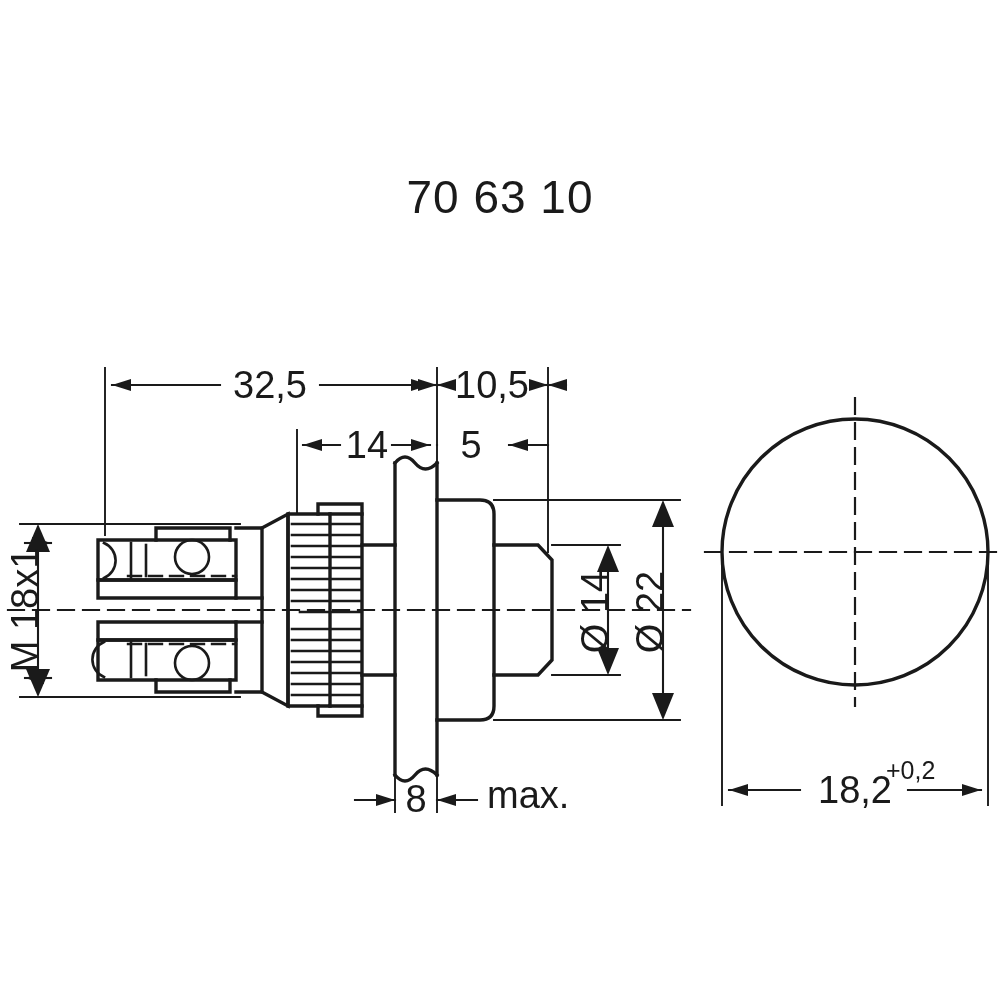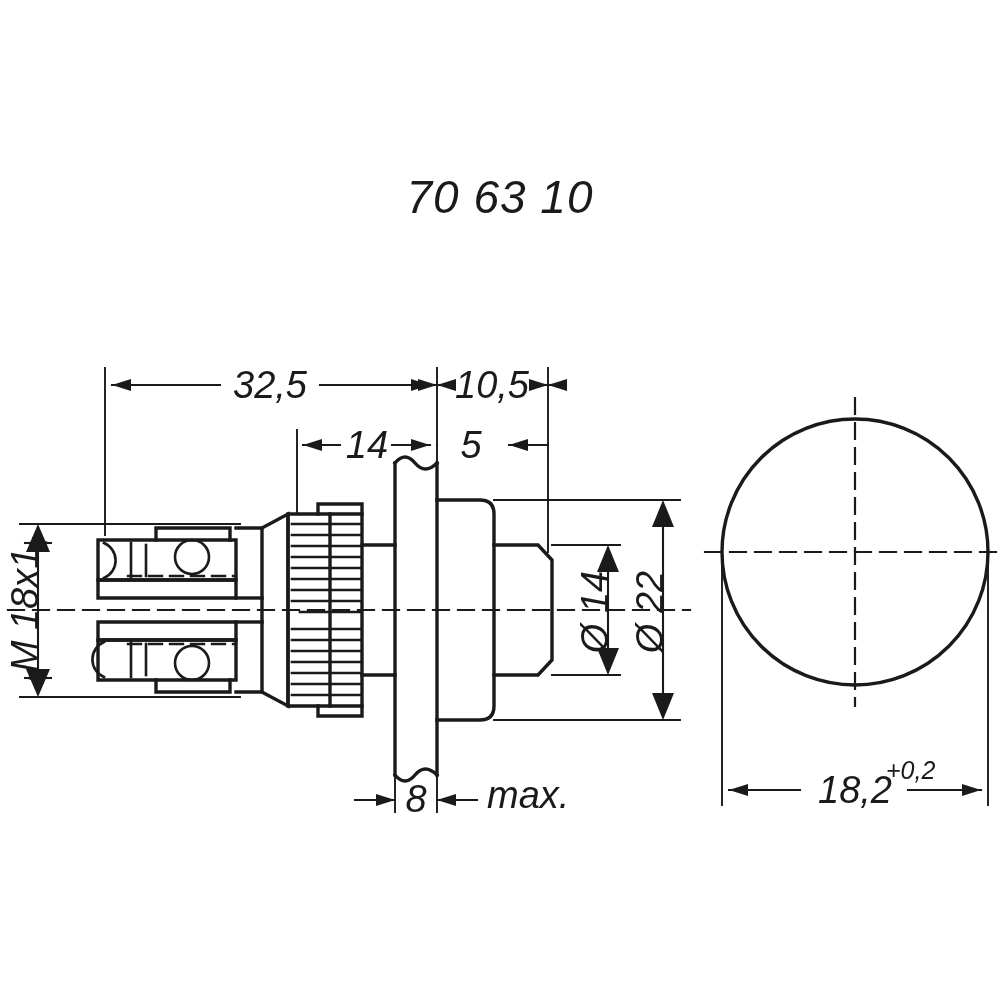--- a/index.html
+++ b/index.html
@@ -12,21 +12,20 @@
     height: 1000px;
     font-family: "Liberation Sans", sans-serif;
     color: #1a1a1a;
     overflow: hidden;
     position: relative;
   }
   #drawing-root {
     position: relative;
     width: 1000px;
     height: 1000px;
-    font-style: italic;
   }
   svg.drawing {
     display: block;
     width: 1000px;
     height: 1000px;
   }
   .ln {
     stroke: #1a1a1a;
     fill: none;
     stroke-linecap: square;

